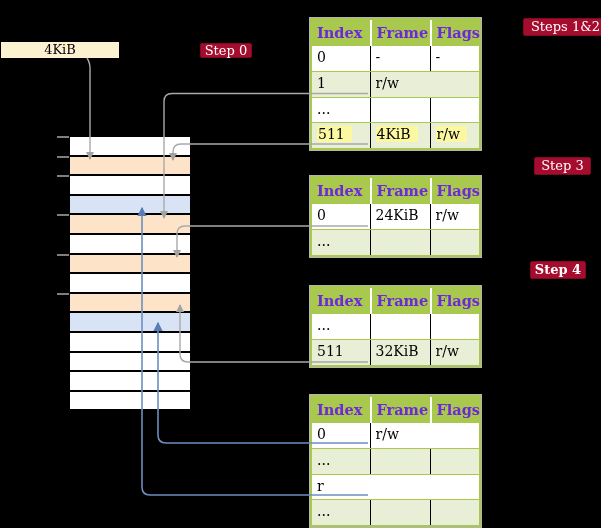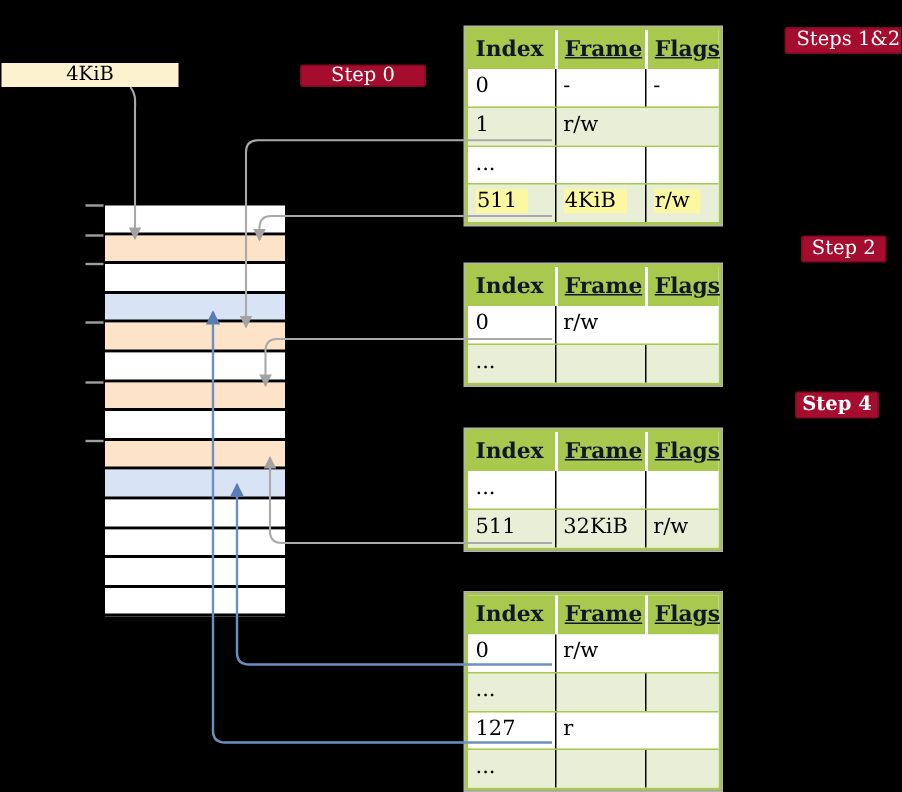--- a/index.html
+++ b/index.html
@@ -10,41 +10,41 @@
   
   .pagesize{
     position:absolute;left:1px;top:42px;width:118px;height:16px;line-height:16px;
     background:var(--cream);color:#000;text-align:center;font-size:13px;
   }
   
   .step{
     position:absolute;background:var(--label-red);border:1px solid #7d0a22;border-radius:2px;
     color:#fff;text-align:center;font-size:13px;box-sizing:border-box;margin-left:12px;
   }
-  .step0 {left:188px;top:43px;width:84px;height:15px;line-height:13px;}
+  .step0 {left:188px;top:43px;width:52px;height:15px;line-height:13px;}
   .steps12{left:511px;top:18px;width:85px;height:18px;line-height:16px;}
   .step3 {left:522px;top:157px;width:57px;height:18px;line-height:16px;}
   .step4 {left:518px;top:261px;width:56px;height:18px;line-height:16px;font-weight:bold;}
   
   .mem{position:absolute;left:70px;top:137px;width:120px;}
   .mem-row{height:19.6px;box-sizing:border-box;border-bottom:2px solid #000;}
   .mem-row.white{background:#ffffff;}
   .mem-row.orange{background:var(--mem-orange);}
   .mem-row.blue{background:var(--mem-blue);}
   
   .pt{
     position:absolute;left:310px;width:171px;box-sizing:border-box;
     border:2px solid var(--header-green);outline:1px solid #b3b3b3;background:#fff;
   }
   .pt1{top:18px;} .pt2{top:176px;} .pt3{top:286px;} .pt4{top:395px;}
   .pt-header{display:grid;grid-template-columns:57.5px 60px auto;height:26px;background:var(--header-green);}
   .pt-hcell{
-    color:#0f172a;font-weight:bold;font-size:14.5px;line-height:26px;padding-left:5px;box-sizing:border-box;
+    color:#6d28d9;font-weight:bold;font-size:14.5px;line-height:26px;padding-left:5px;box-sizing:border-box;
   }
-  .pt-hcell + .pt-hcell{border-left:2px solid #fff;text-decoration:underline;}
+  .pt-hcell + .pt-hcell{border-left:2px solid #fff;}
   .pt-row{display:grid;grid-template-columns:57.5px 60px auto;height:25.4px;box-sizing:border-box;background:#fff;}
   .pt-row + .pt-row{border-top:1.5px solid var(--header-green);}
   .pt-row.shaded{background:var(--row-green);}
   .pt-cell{font-size:14px;color:#000;line-height:23px;padding-left:5px;box-sizing:border-box;overflow:hidden;}
   .pt-cell + .pt-cell{border-left:1.5px solid #000;}
   .hl{background:var(--highlight-yellow);padding:0 7px 0 1px;}
   
   .overlay{position:absolute;left:0;top:0;z-index:10;pointer-events:none;}
   .ln-gray{stroke:var(--line-gray);stroke-width:1.4;fill:none;}
   .ln-blue{stroke:var(--line-blue);stroke-width:1.6;fill:none;}
@@ -54,21 +54,21 @@
 </style>
 </head>
 <body>
 
 <div class="canvas">
 
   <div class="pagesize">4KiB</div>
 
   <div class="step step0">Step 0</div>
   <div class="step steps12">Steps 1&amp;2</div>
-  <div class="step step3">Step 2</div>
+  <div class="step step3">Step 3</div>
   <div class="step step4">Step 4</div>
 
   <div class="mem">
       <div class="mem-row white"></div>
       <div class="mem-row orange"></div>
       <div class="mem-row white"></div>
       <div class="mem-row blue"></div>
       <div class="mem-row orange"></div>
       <div class="mem-row white"></div>
       <div class="mem-row orange"></div>
@@ -108,20 +108,21 @@
       </div>
     </div>
   <div class="pt pt2">
       <div class="pt-header">
         <div class="pt-hcell">Index</div>
         <div class="pt-hcell">Frame</div>
         <div class="pt-hcell">Flags</div>
       </div>
       <div class="pt-row">
         <div class="pt-cell"><span>0</span></div>
+        <div class="pt-cell"><span>24KiB</span></div>
         <div class="pt-cell"><span>r/w</span></div>
       </div>
       <div class="pt-row shaded">
         <div class="pt-cell"><span>...</span></div>
         <div class="pt-cell"></div>
         <div class="pt-cell"></div>
       </div>
     </div>
   <div class="pt pt3">
       <div class="pt-header">
@@ -149,21 +150,20 @@
       <div class="pt-row">
         <div class="pt-cell"><span>0</span></div>
         <div class="pt-cell"><span>r/w</span></div>
       </div>
       <div class="pt-row shaded">
         <div class="pt-cell"><span>...</span></div>
         <div class="pt-cell"></div>
         <div class="pt-cell"></div>
       </div>
       <div class="pt-row">
-        <div class="pt-cell"><span>127</span></div>
         <div class="pt-cell"><span>r</span></div>
       </div>
       <div class="pt-row shaded">
         <div class="pt-cell"><span>...</span></div>
         <div class="pt-cell"></div>
         <div class="pt-cell"></div>
       </div>
     </div>
 
   <svg class="overlay" width="601" height="528">

